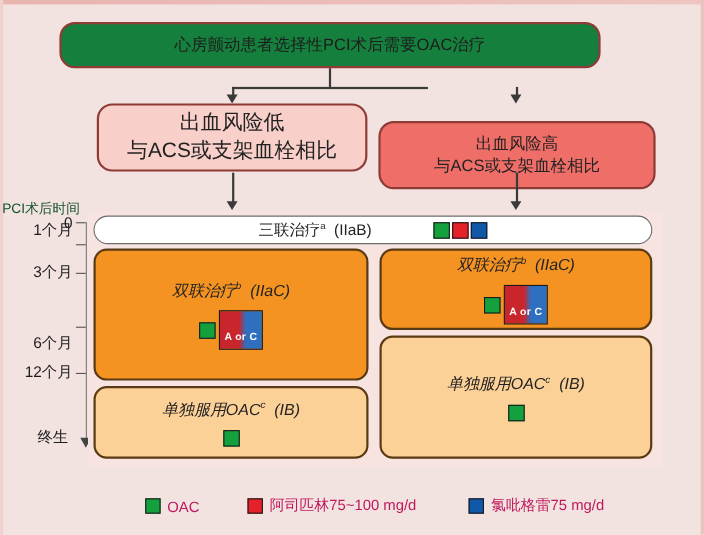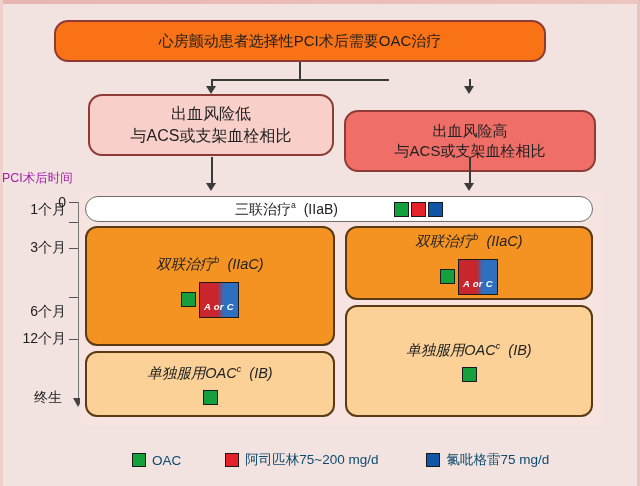--- a/index.html
+++ b/index.html
@@ -17,45 +17,45 @@
 
   .canvas{position:absolute;left:0;top:0;width:640px;height:486px;}
 
   
   .node{position:absolute;box-sizing:border-box;border-radius:12px;
         display:flex;flex-direction:column;align-items:center;justify-content:center;
         text-align:center;color:#222;line-height:1.35;}
 
   #title-node{
     left:54px;top:20px;width:492px;height:42px;
-    background:#f97316;border:2px solid #8e3b36;border-radius:14px;
+    background:#15803d;border:2px solid #8e3b36;border-radius:14px;
     font-size:15px;color:#1d1d1d;
   }
 
   #risk-low-node{
     left:88px;top:94px;width:246px;height:62px;
-    background:#f8cfc9;border:2px solid #8e3b36;border-radius:14px;font-size:16px;
+    background:#f8cfc9;border:2px solid #8e3b36;border-radius:14px;font-size:19px;
   }
   #risk-high-node{
     left:344px;top:110px;width:252px;height:62px;
     background:#ef6e68;border:2px solid #8e3b36;border-radius:14px;font-size:15px;
   }
   .node-line{display:block;}
 
   
   .conn{position:absolute;background:#3a3a3a;}
   .v-line{width:1.5px;}
   .h-line{height:1.5px;}
   .arrow-head{position:absolute;width:0;height:0;
     border-left:5px solid transparent;border-right:5px solid transparent;
     border-top:8px solid #3a3a3a;}
 
   
   #timeline{position:absolute;left:0px;top:170px;width:88px;height:245px;}
-  #timeline-title{position:absolute;left:2px;top:0px;font-size:12.5px;color:#a21caf;white-space:nowrap;}
+  #timeline-title{position:absolute;left:2px;top:12px;font-size:12.5px;color:#14532d;white-space:nowrap;}
   .tl-label{position:absolute;right:22px;font-size:14px;color:#1d1d1d;white-space:nowrap;transform:translateY(-50%);}
   .tl-tick{position:absolute;right:10px;width:9px;height:1.4px;background:#555;}
   #tl-axis{position:absolute;right:9px;top:32px;width:1.4px;height:198px;background:#777;}
   #tl-arrow{position:absolute;right:5px;top:228px;width:0;height:0;
     border-left:5px solid transparent;border-right:5px solid transparent;border-top:9px solid #444;}
 
   
   #therapy-panel{position:absolute;left:80px;top:192px;width:522px;height:233px;
       background:#f7e4e0;border-radius:4px;}
 
@@ -89,26 +89,26 @@
   .chip-row{display:flex;align-items:center;gap:0px;}
   .chip{width:15px;height:15px;box-sizing:border-box;border:1.2px solid #1a1a1a;display:block;}
   .chip.green{background:#14a03c;}
   .chip.red{background:#e52229;}
   .chip.blue{background:#1157a8;}
   .chip-sep{width:2px;}
 
   .aorc-badge{height:15px;box-sizing:border-box;border:1.2px solid #1a1a1a;
       background:linear-gradient(90deg,#c8262c 0%,#c8262c 46%,#2f6fc0 62%,#2f6fc0 100%);
       color:#fff;font-size:9.5px;font-weight:bold;line-height:13px;
-      padding:17px 4px;letter-spacing:0.3px;font-style:italic;}
+      padding:17px 4px;letter-spacing:0.3px;}
   .dual-chips{display:flex;align-items:center;gap:3px;}
 
   
   #legend{position:absolute;left:132px;top:448px;width:500px;height:24px;
-      display:flex;align-items:center;font-size:13.5px;color:#0c4a6e;}
+      display:flex;align-items:center;font-size:13.5px;color:#be185d;}
   .legend-item{display:flex;align-items:center;gap:6px;white-space:nowrap;}
   .legend-swatch{width:14px;height:14px;box-sizing:border-box;border:1.2px solid #1a1a1a;}
   #legend-gap-1{width:44px;}
   #legend-gap-2{width:48px;}
 </style>
 </head>
 <body>
 
 <div id="page-frame">
   <div class="frame-top"></div>
@@ -206,21 +206,21 @@
   </div>
 
   <div id="legend">
     <span class="legend-item">
       <span class="legend-swatch" style="background:#14a03c;"></span>
       <span>OAC</span>
     </span>
     <span id="legend-gap-1"></span>
     <span class="legend-item">
       <span class="legend-swatch" style="background:#e52229;"></span>
-      <span>阿司匹林75~200 mg/d</span>
+      <span>阿司匹林75~100 mg/d</span>
     </span>
     <span id="legend-gap-2"></span>
     <span class="legend-item">
       <span class="legend-swatch" style="background:#1157a8;"></span>
       <span>氯吡格雷75 mg/d</span>
     </span>
   </div>
 
 </div>
 

